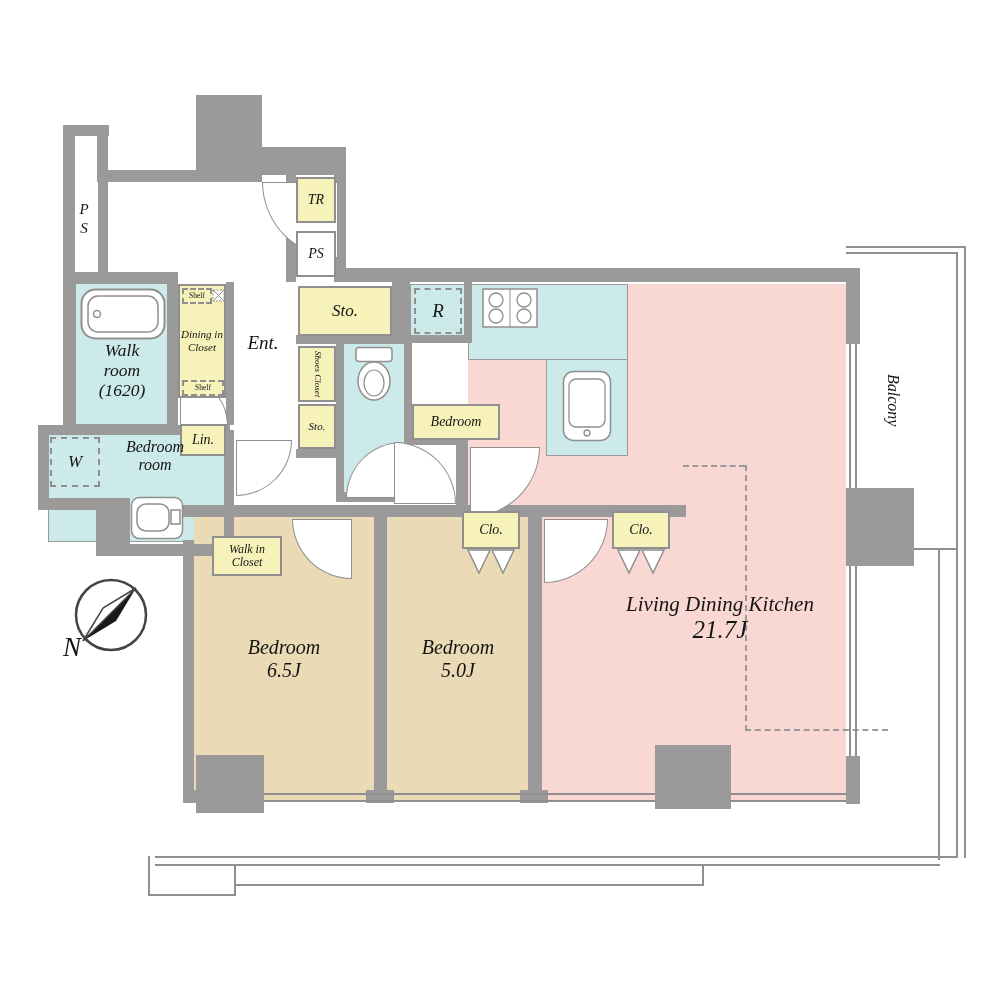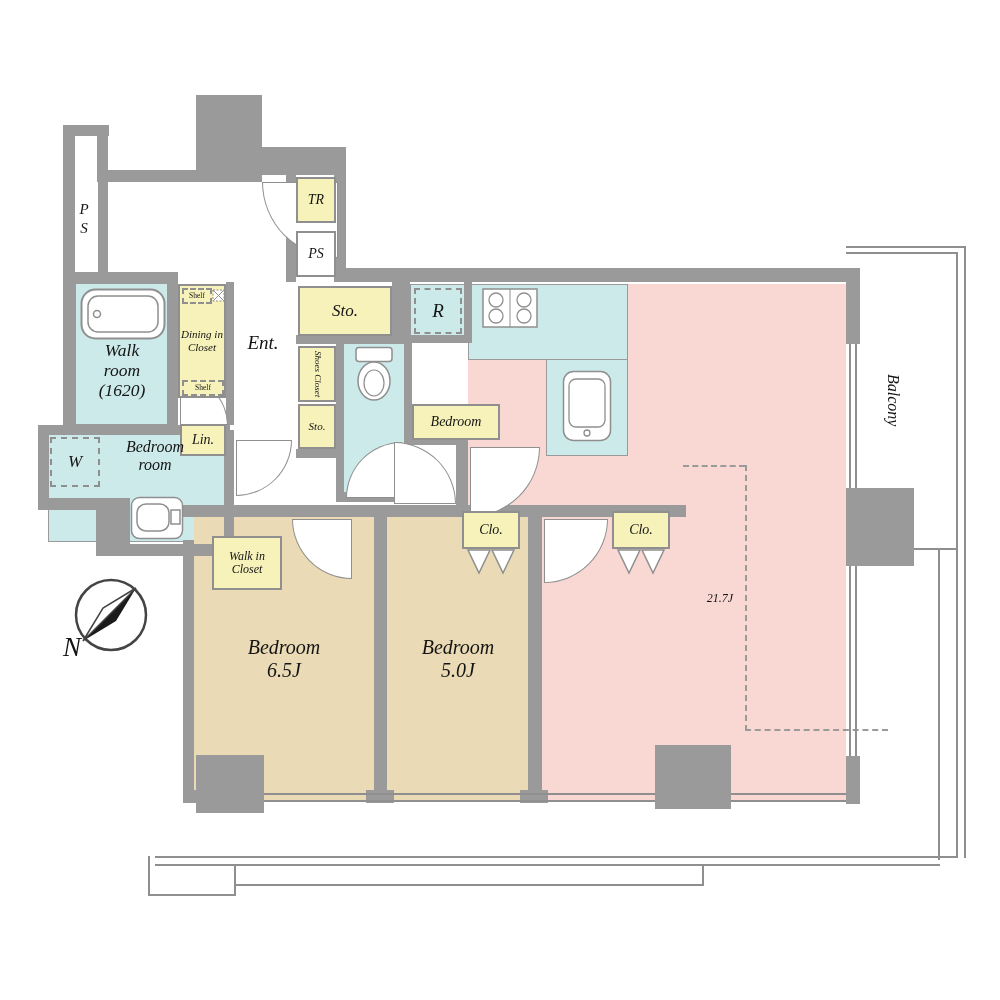--- a/index.html
+++ b/index.html
@@ -177,21 +177,21 @@
     <span>W</span>
   </div>
 
   <div class="ybox" style="left:462px;top:511px;width:58px;height:38px;font-size:14px">
     <span>Clo.</span>
   </div>
   <div class="ybox" style="left:612px;top:511px;width:58px;height:38px;font-size:14px">
     <span>Clo.</span>
   </div>
 
-  <div class="ybox" style="left:212px;top:536px;width:70px;height:54px;font-size:12px">
+  <div class="ybox" style="left:212px;top:536px;width:70px;height:40px;font-size:12px">
     <div>
       <div>Walk in</div>
       <div>Closet</div>
     </div>
   </div>
 
   <div class="icon" style="left:466px;top:549px;width:50px;height:26px">
     <svg width="50" height="26">
         <polygon points="2,1 24,1 13,24" fill="#fff" stroke="#8f8f8f" stroke-width="1.5"></polygon>
         <polygon points="26,1 48,1 37,24" fill="#fff" stroke="#8f8f8f" stroke-width="1.5"></polygon>
@@ -276,19 +276,20 @@
     <div>Bedroom</div>
     <div>6.5J</div>
   </div>
 
   <div class="lbl" style="left:392px;top:636px;width:132px;font-size:20px">
     <div>Bedroom</div>
     <div>5.0J</div>
   </div>
 
   <div class="lbl" style="left:592px;top:592px;width:256px;font-size:21px">
-    <div style="font-size:12px">21.7J</div>
+    <div>Living Dining Kitchen</div>
+    <div style="font-size:25px">21.7J</div>
   </div>
 
   <div class="lbl vtext" style="left:884px;top:352px;height:96px;font-size:16px">Balcony</div>
 
 
 </div>
 
 </body></html>

